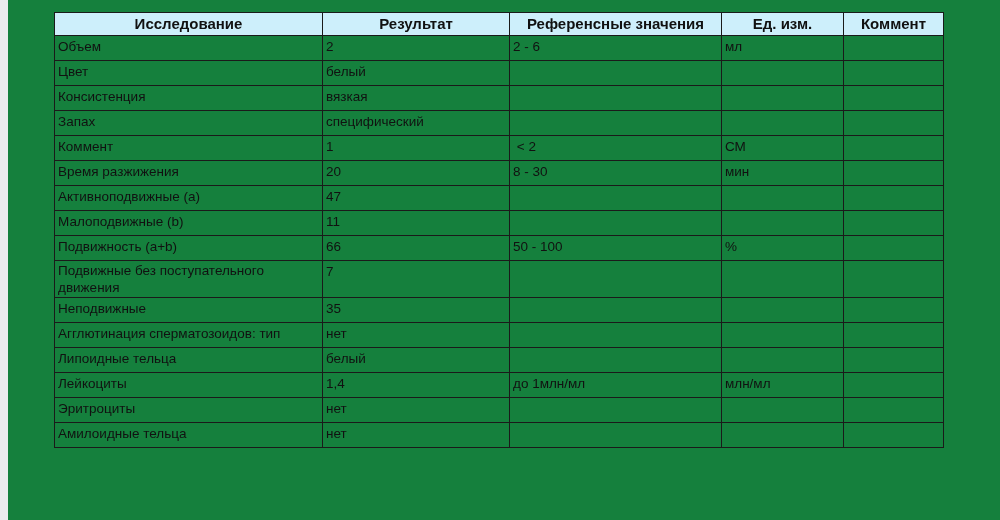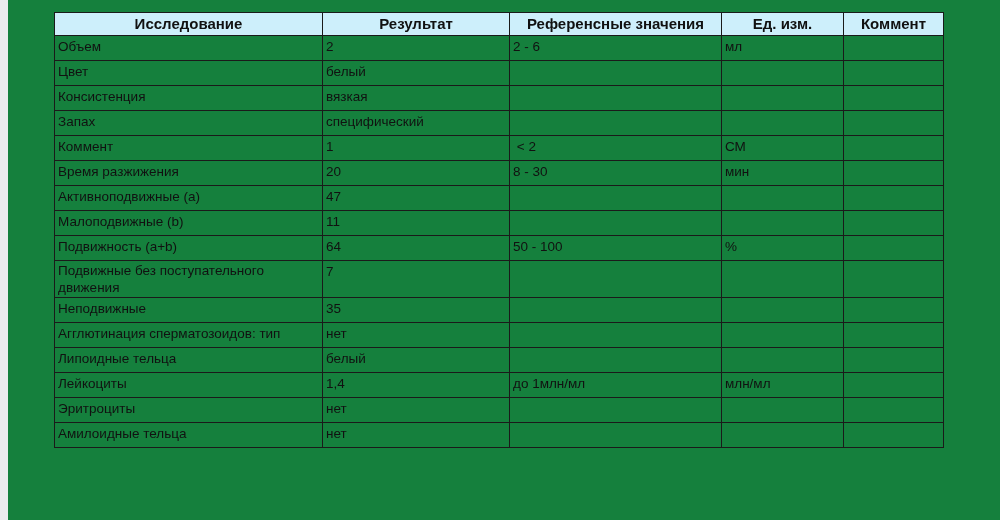--- a/index.html
+++ b/index.html
@@ -150,21 +150,21 @@
       </tr>
       <tr>
         <td>Малоподвижные (b)</td>
         <td>11</td>
         <td></td>
         <td></td>
         <td></td>
       </tr>
       <tr>
         <td>Подвижность (a+b)</td>
-        <td>64</td>
+        <td>66</td>
         <td>50 - 100</td>
         <td>%</td>
         <td></td>
       </tr>
       <tr class="tall">
         <td class="wrap">Подвижные без поступательного движения</td>
         <td>7</td>
         <td></td>
         <td></td>
         <td></td>

